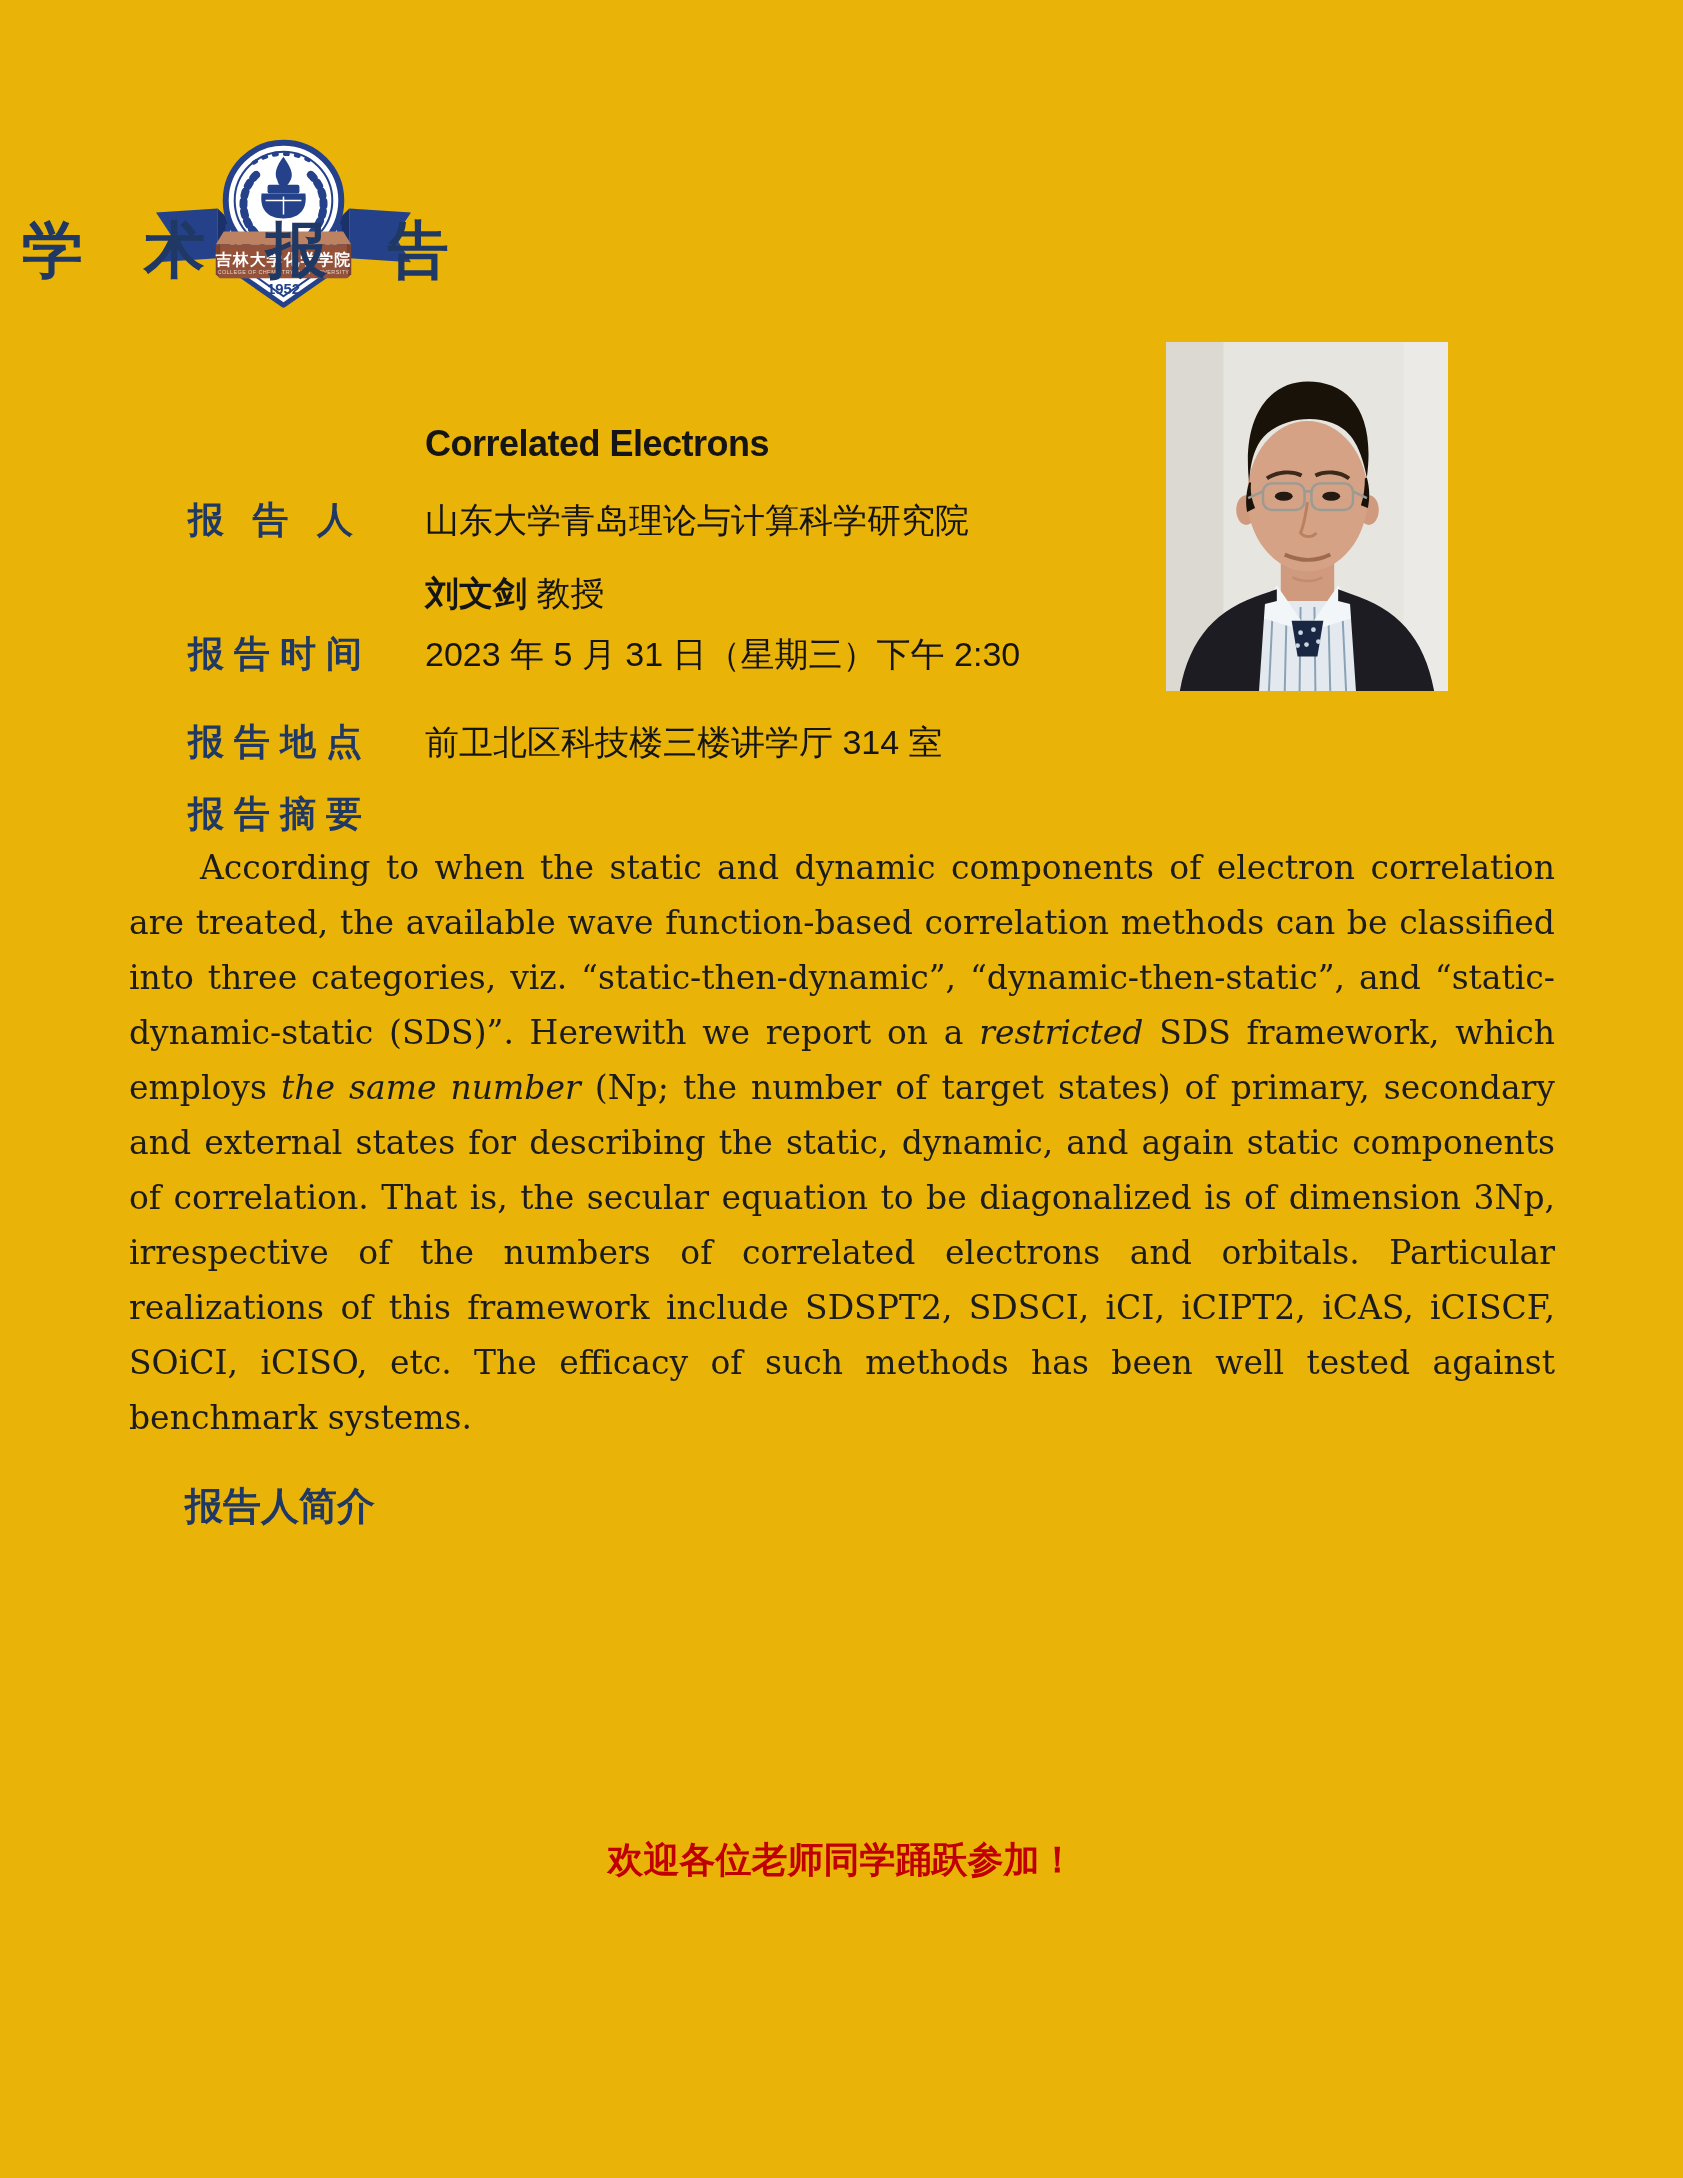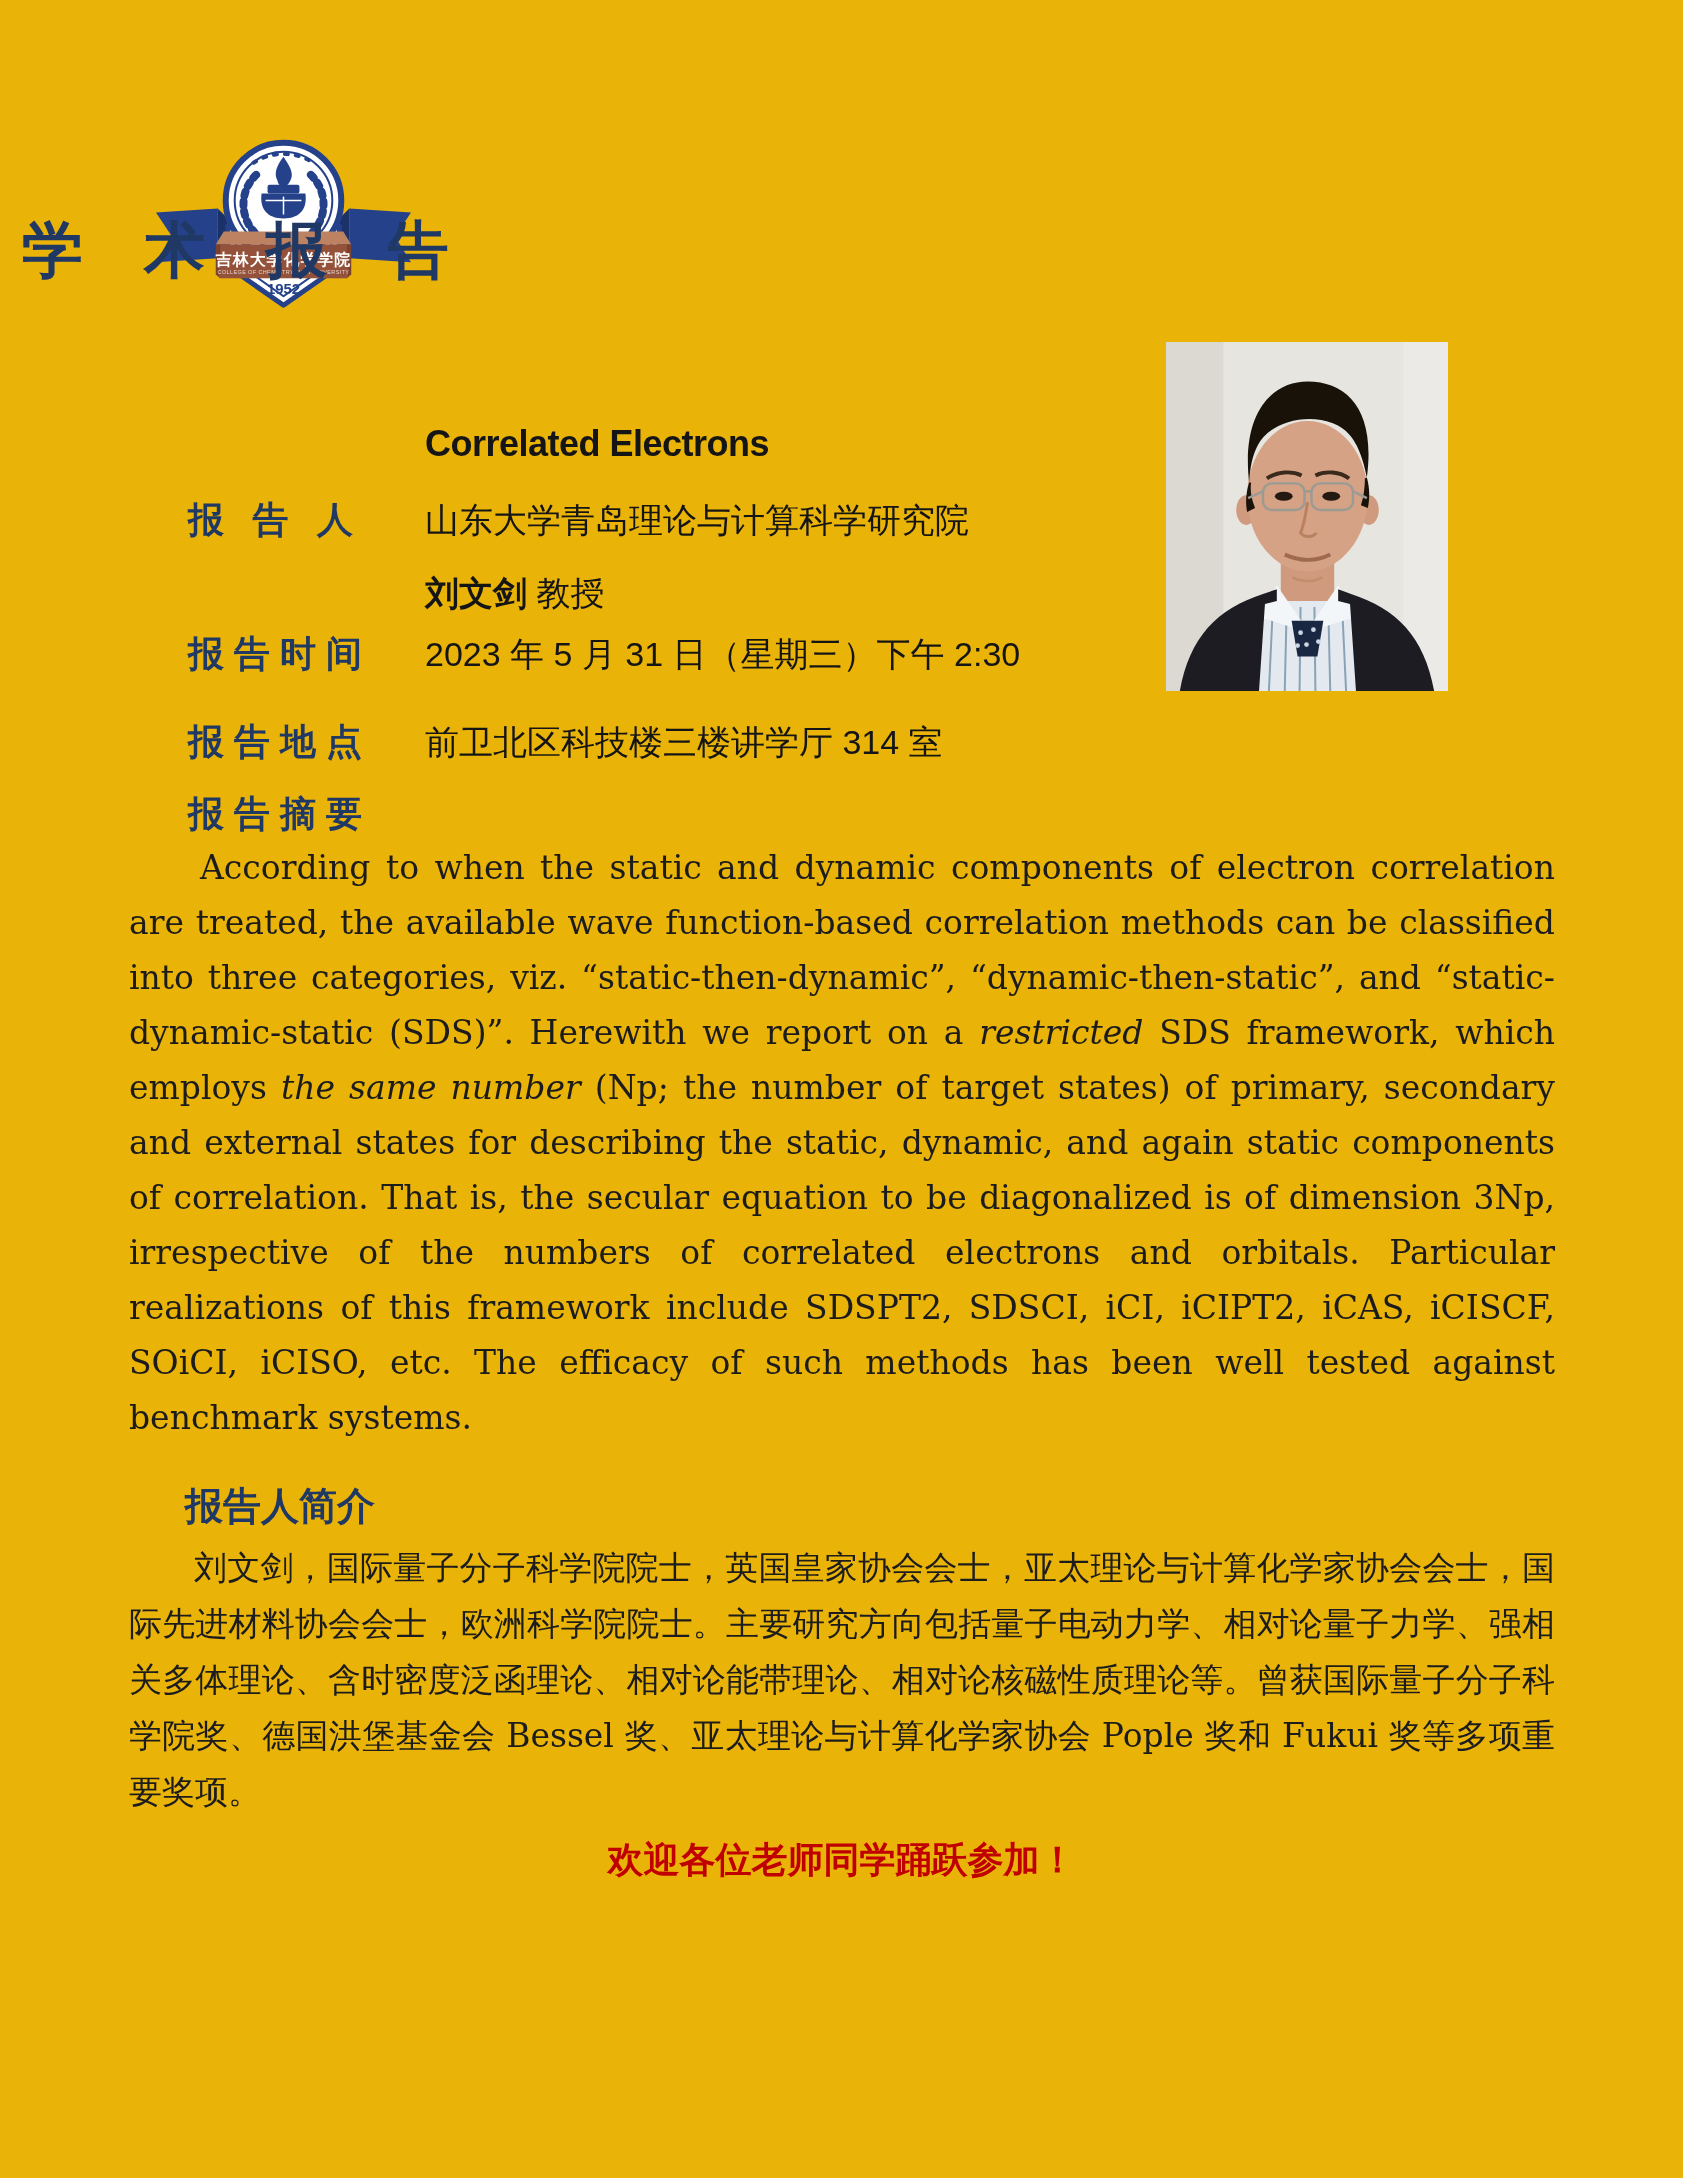--- a/index.html
+++ b/index.html
@@ -167,18 +167,17 @@
     <span class="label">报 告 地 点</span><span class="value cn">前卫北区科技楼三楼讲学厅 314 室</span>
   </div>
 
   <div class="row" style="top:790px">
     <span class="label">报 告 摘 要</span>
   </div>
 
   <p class="para abstract"><span>According to when the static and dynamic components of electron correlation are treated, the available wave function-based correlation methods can be classified into three categories, viz. “static-then-dynamic”, “dynamic-then-static”, and “static-dynamic-static (SDS)”. Herewith we report on a </span><i>restricted</i><span> SDS framework, which employs </span><i>the same number</i><span> (Np; the number of target states) of primary, secondary and external states for describing the static, dynamic, and again static components of correlation. That is, the secular equation to be diagonalized is of dimension 3Np, irrespective of the numbers of correlated electrons and orbitals. Particular realizations of this framework include SDSPT2, SDSCI, iCI, iCIPT2, iCAS, iCISCF, SOiCI, iCISO, etc. The efficacy of such methods has been well tested against benchmark systems.</span></p>
 
   <h2 class="bio-heading">报告人简介</h2>
-  <p class="para bio">刘文剑，国际量子分子科学院院士，英国皇家协会会士，亚太理论与计算化学家协会会士，国际先进材料协会会士，欧洲科学院院士。主要研究方向包括量子电动力学、相对论量子力学、强相关多体理论、含时密度泛函理论、相对论能带理论、相对论核磁性质理论等。曾获国际量子分子科学院奖、德国洪堡基金会 Bessel 奖、亚太理论与计算化学家协会 Pople 奖和 Fukui 奖等多项重要奖项。</p>
 
   <div class="welcome">欢迎各位老师同学踊跃参加！</div>
 
 </div>
 
 
 </body></html>

